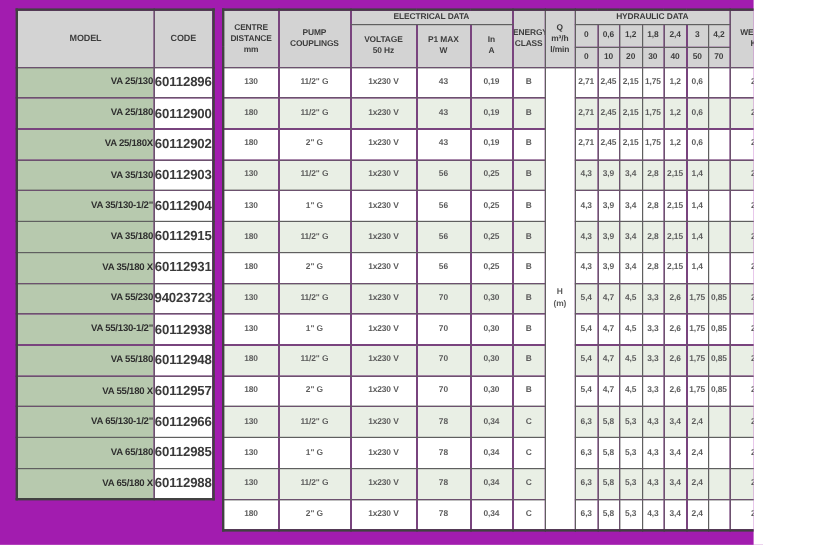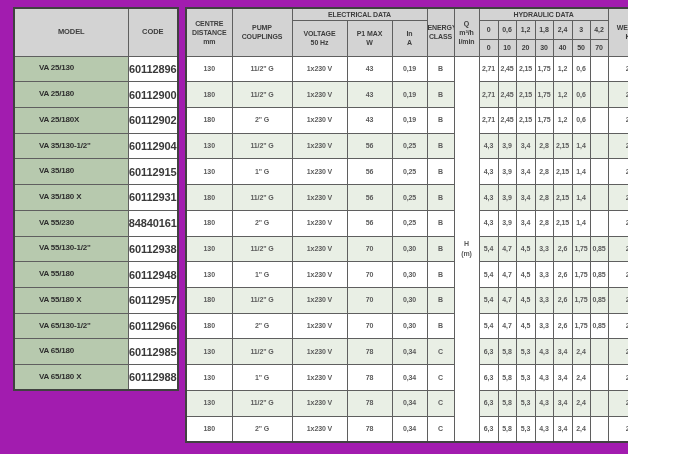--- a/index.html
+++ b/index.html
@@ -48,21 +48,21 @@
     background: #ffffff;
     font-size: 7px;
     font-weight: bold;
     color: #5c5c5c;
     line-height: 1.1;
     letter-spacing: -0.1px;
   }
   tbody tr.alt td { background: #e9efe5; }
   td.model {
     background: #b7c9ae !important;
-    text-align: left;
+    text-align: right;
     padding-left: 24px;
     font-size: 8px;
     color: #2e2e2e;
     letter-spacing: -0.2px;
   }
   td.code {
     background: #ffffff !important;
     font-size: 11px;
     color: #3a3a3a;
   }
@@ -110,35 +110,39 @@
           <td class="code">60112896</td>
         </tr>
         <tr class="alt">
           <td class="model">VA 25/180</td>
           <td class="code">60112900</td>
         </tr>
         <tr class="">
           <td class="model">VA 25/180X</td>
           <td class="code">60112902</td>
         </tr>
+        <tr class="alt">
+          <td class="model">VA 35/130</td>
+          <td class="code">60112903</td>
+        </tr>
         <tr class="">
           <td class="model">VA 35/130-1/2"</td>
           <td class="code">60112904</td>
         </tr>
         <tr class="alt">
           <td class="model">VA 35/180</td>
           <td class="code">60112915</td>
         </tr>
         <tr class="">
           <td class="model">VA 35/180 X</td>
           <td class="code">60112931</td>
         </tr>
         <tr class="alt">
           <td class="model">VA 55/230</td>
-          <td class="code">84840161</td>
+          <td class="code">94023723</td>
         </tr>
         <tr class="">
           <td class="model">VA 55/130-1/2"</td>
           <td class="code">60112938</td>
         </tr>
         <tr class="alt">
           <td class="model">VA 55/180</td>
           <td class="code">60112948</td>
         </tr>
         <tr class="">

